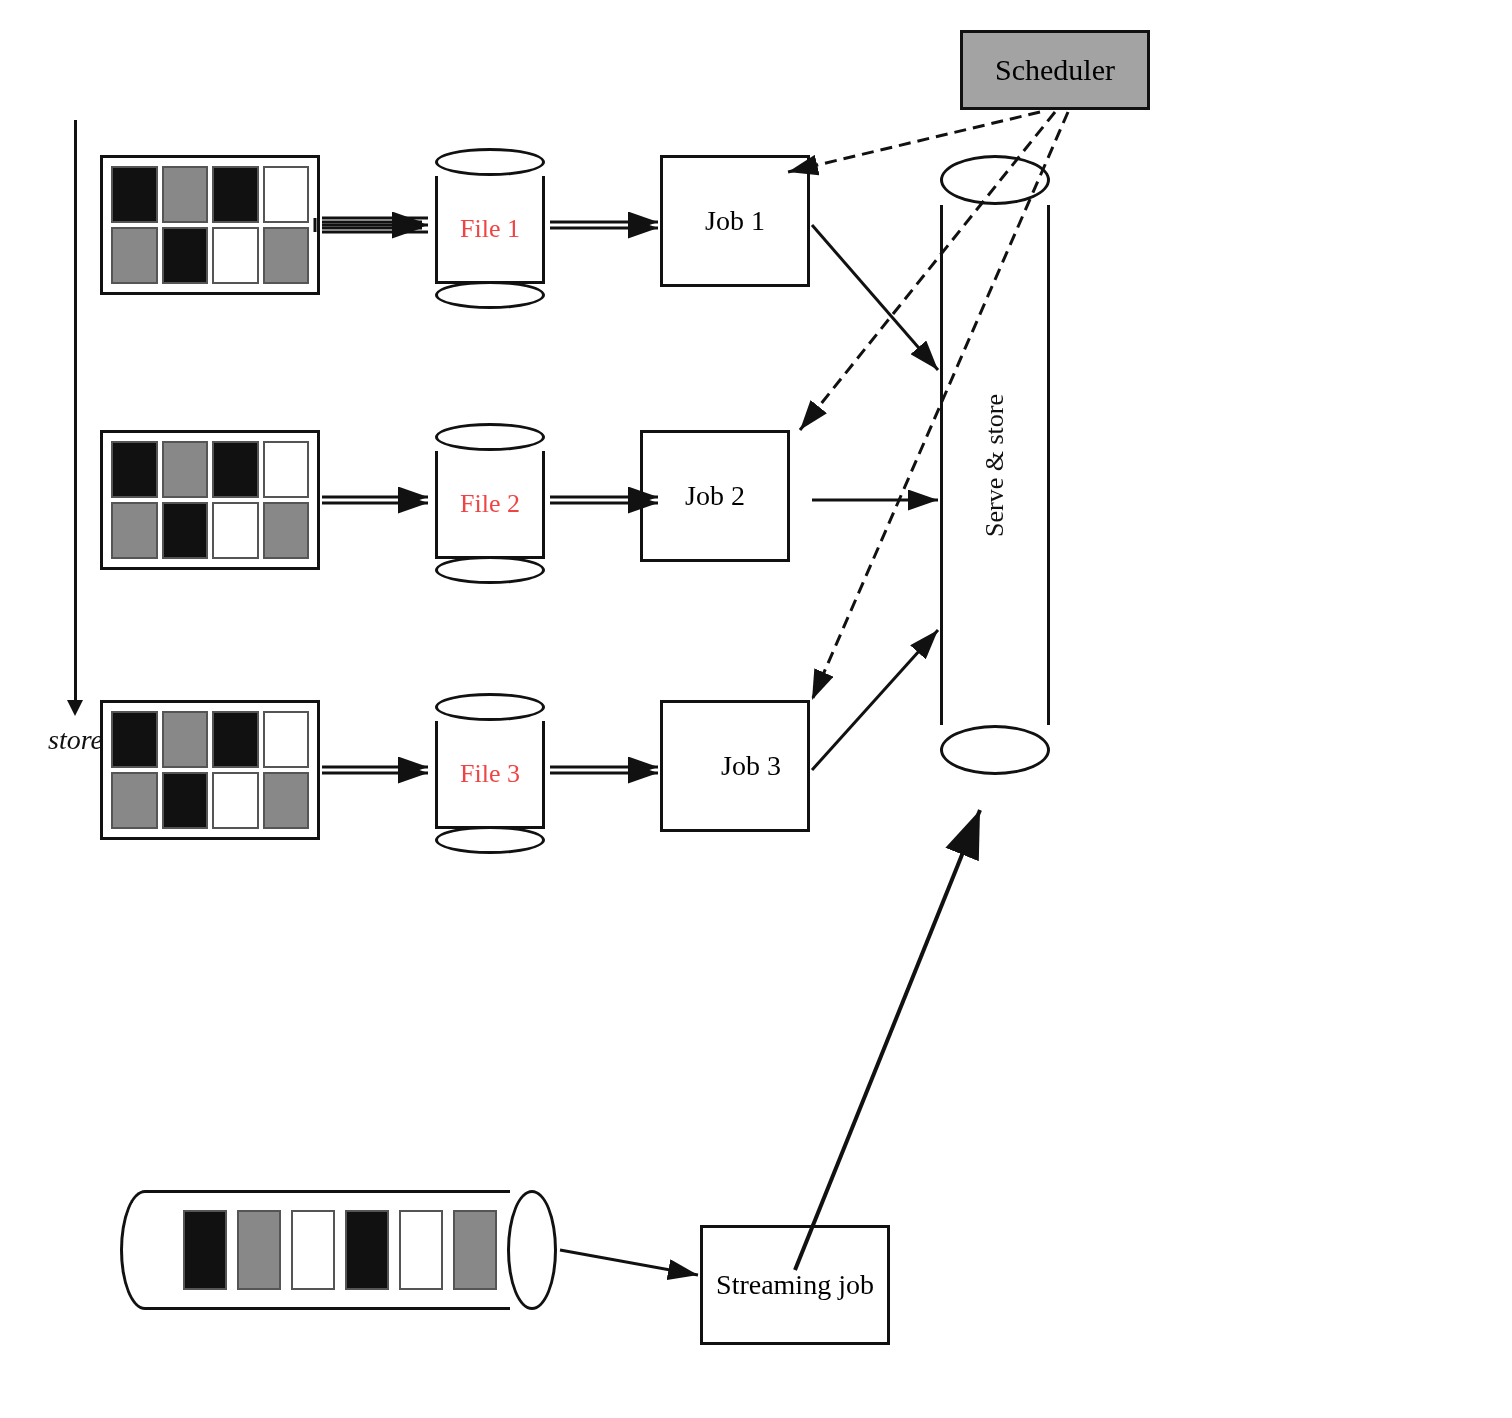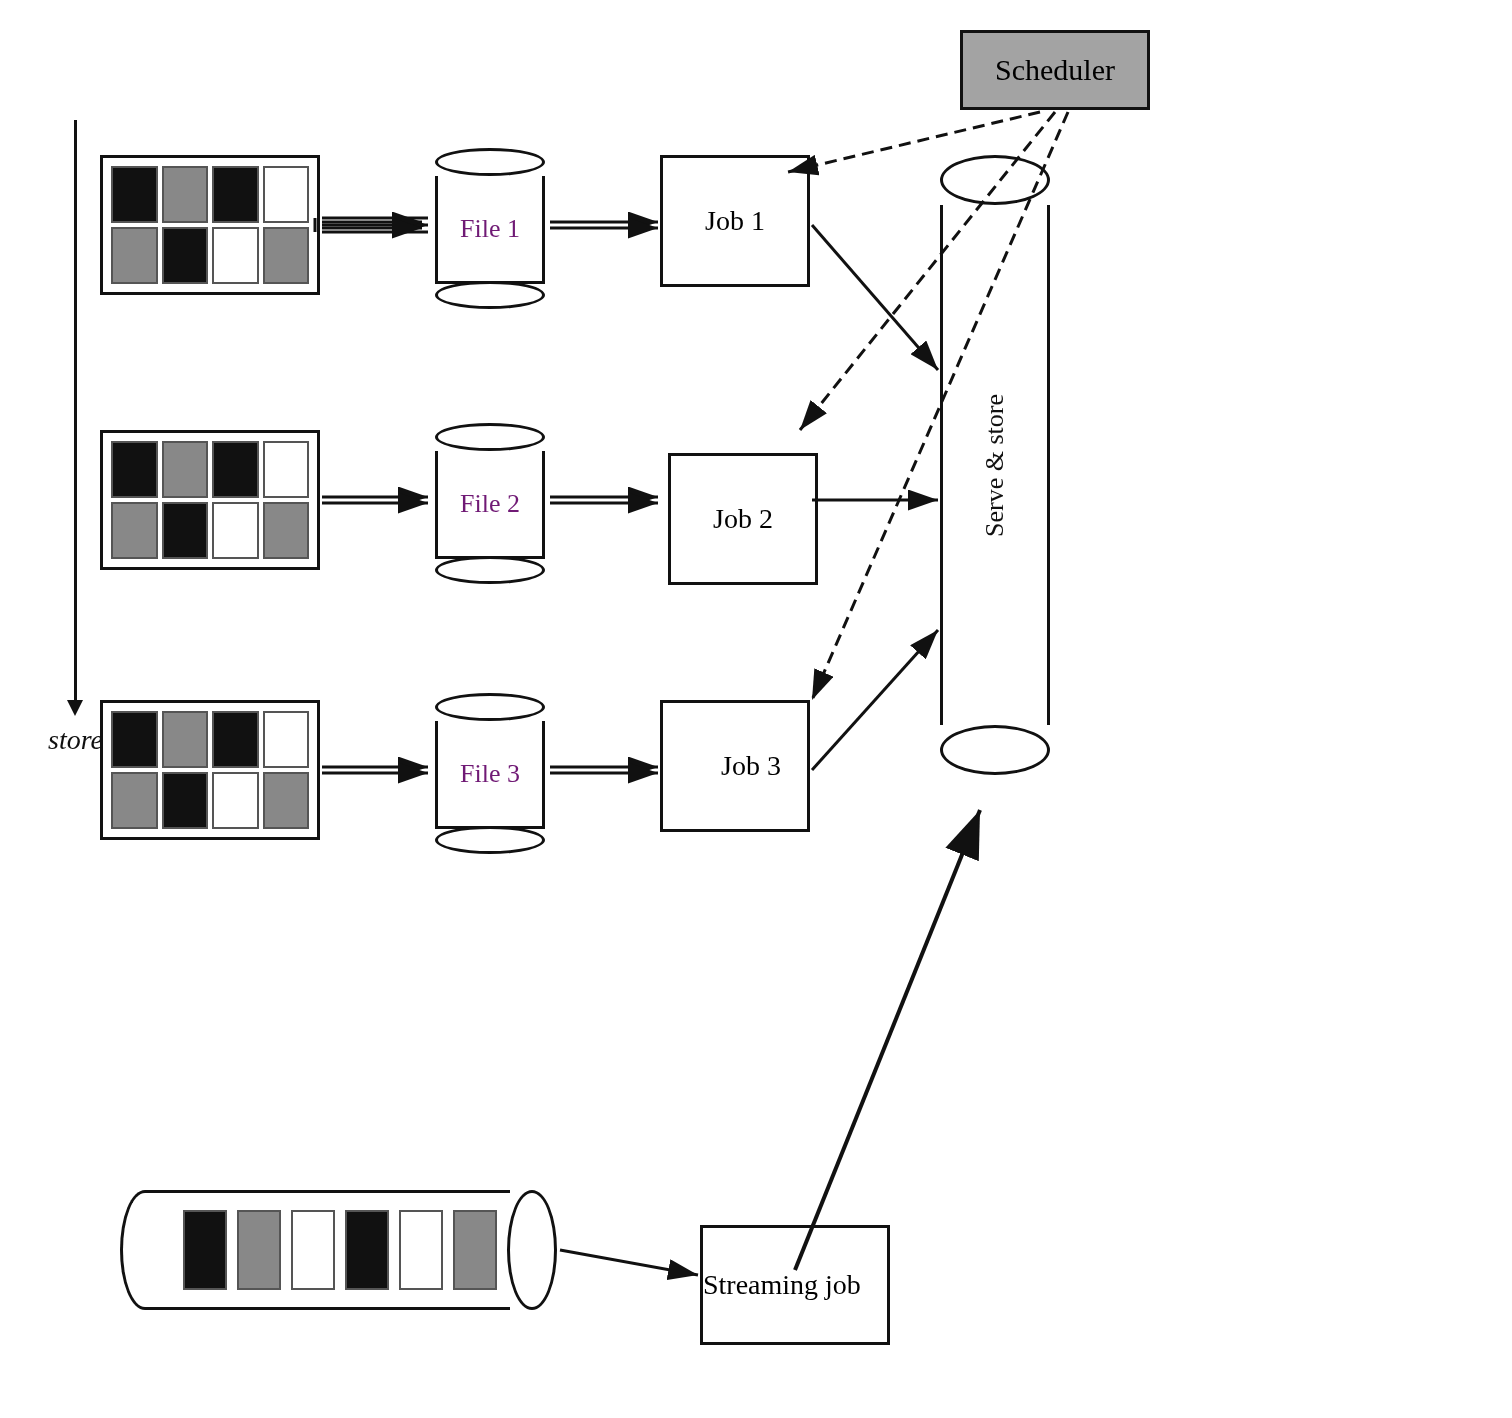--- a/index.html
+++ b/index.html
@@ -91,21 +91,21 @@
       height: 28px;
       border: 3px solid #111;
       border-radius: 50%;
       background: #fff;
       margin-top: -3px;
       position: relative;
       z-index: 0;
     }
     .cyl-label {
       font-size: 26px;
-      color: #701a75;
+      color: #ef4444;
       position: absolute;
       top: 50%;
       left: 50%;
       transform: translate(-50%, -50%);
       white-space: nowrap;
       z-index: 3;
     }
     .cyl-wrapper {
       position: absolute;
       display: flex;
@@ -181,20 +181,21 @@
       font-size: 30px;
     }
 
     
     .streaming-job-box {
       position: absolute;
       border: 3px solid #111;
       background: #fff;
       display: flex;
       align-items: center;
+      justify-content: center;
       width: 190px;
       height: 120px;
       font-size: 28px;
       text-align: center;
     }
 
     
     .h-cyl {
       position: absolute;
       display: flex;
@@ -293,21 +294,21 @@
   </div>
 
   <div class="cyl-wrapper" style="left:430px; top:423px;">
     <div class="cyl-top"></div>
     <div class="cyl-body" style="height:108px;">
       <span class="cyl-label">File 2</span>
     </div>
     <div class="cyl-bottom"></div>
   </div>
 
-  <div class="job-box" style="left:668px; top:430px;margin-top:23px;">
+  <div class="job-box" style="left:640px; top:430px;">
     <span>Job 2</span>
   </div>
 
   <div class="grid-box" style="left:100px; top:700px;">
     <div class="grid-cell cell-black"></div>
     <div class="grid-cell cell-gray"></div>
     <div class="grid-cell cell-black"></div>
     <div class="grid-cell cell-white"></div>
     <div class="grid-cell cell-gray"></div>
     <div class="grid-cell cell-black"></div>

